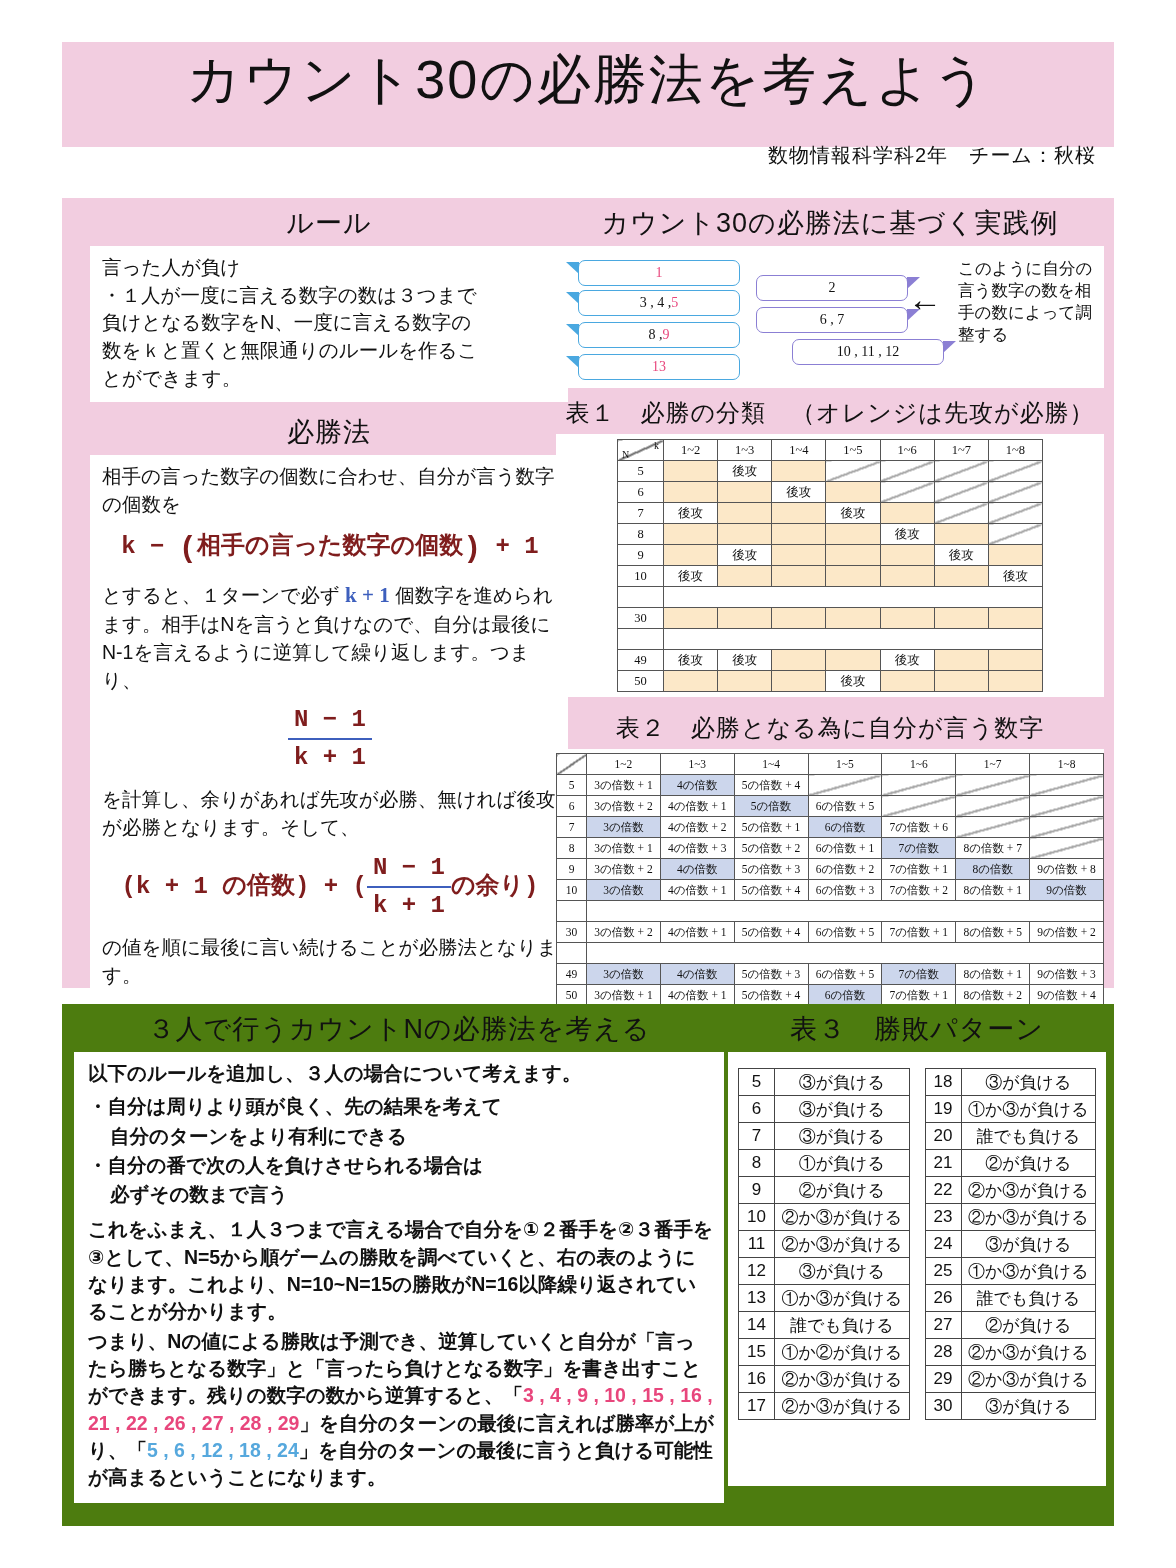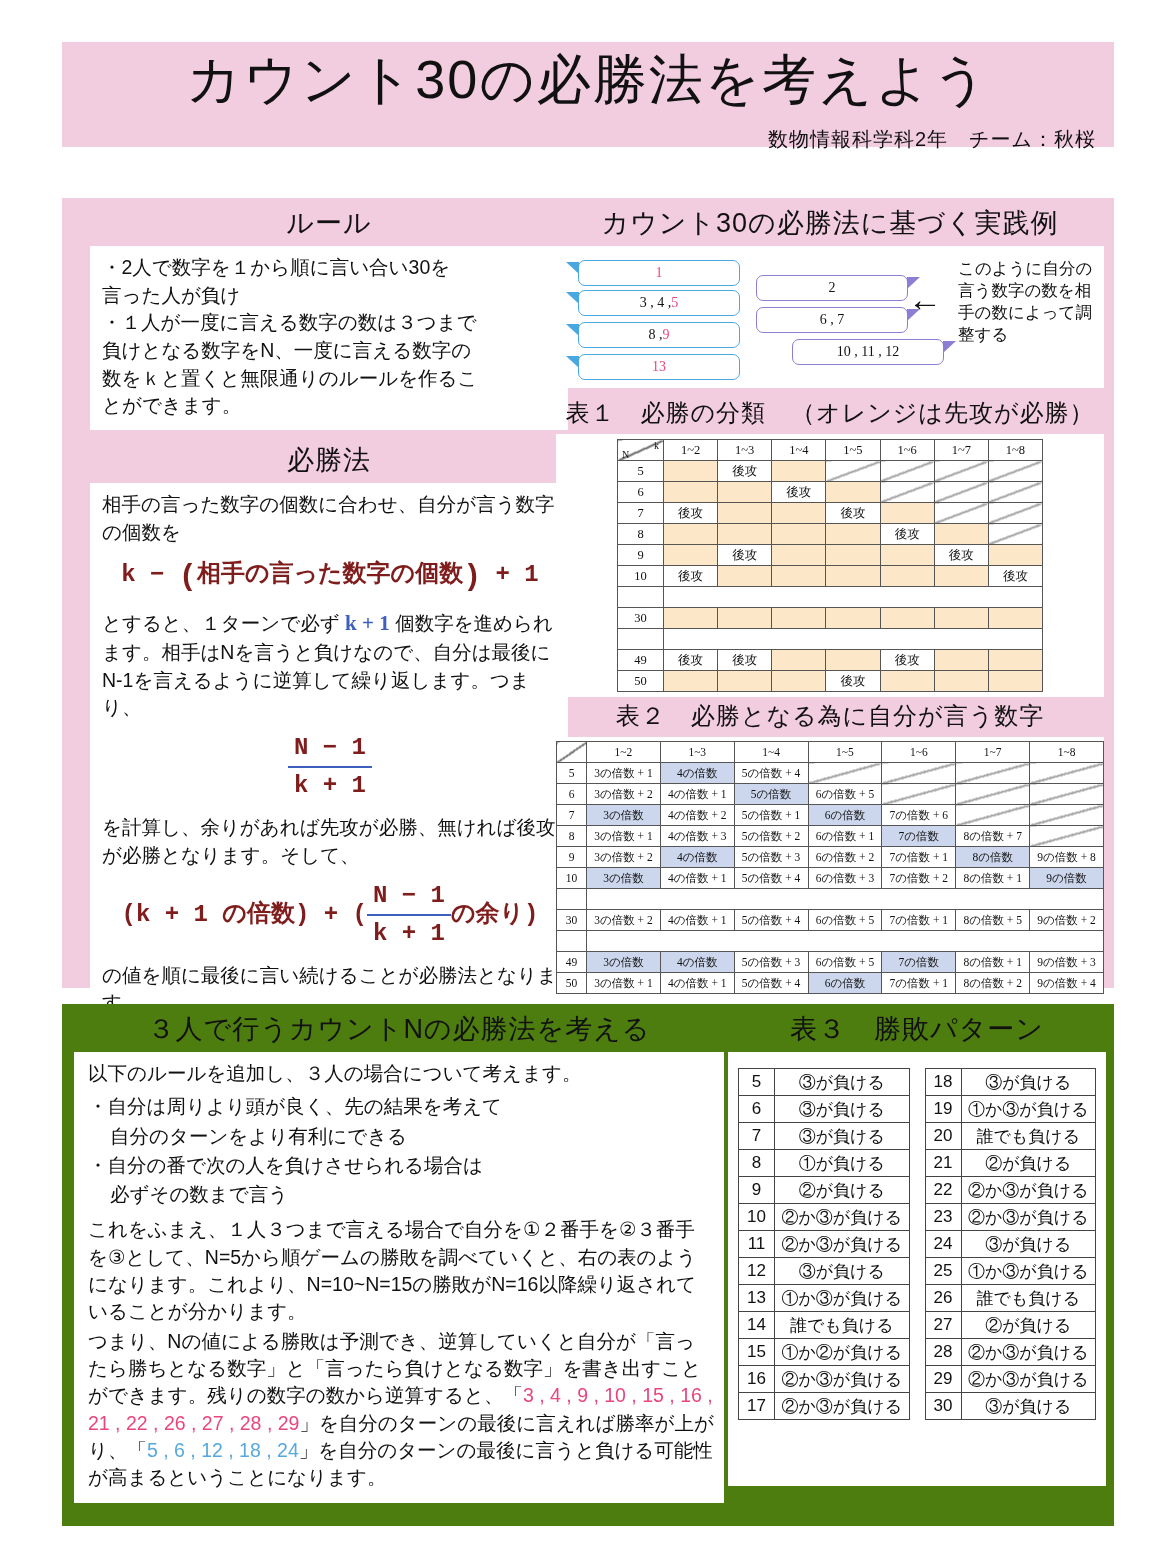--- a/index.html
+++ b/index.html
@@ -24,21 +24,21 @@
     letter-spacing: 2px;
     color: #111;
     line-height: 1.15;
     font-weight: 500;
   }
   .title-sub {
     text-align: right;
     font-size: 20px;
     color: #111;
     padding-right: 18px;
-    margin-top: 16px;
+    margin-top: 32px;
     letter-spacing: 1px;
   }
 
   
   .panel-upper {
     position: absolute; left: 62px; top: 198px;
     width: 1052px; height: 790px;
     background: #f2cde0;
   }
   .panel-lower {
@@ -151,21 +151,21 @@
     background-image: linear-gradient(to bottom right,
       transparent 0%, transparent 47%, #777 47%, #777 53%, transparent 53%, transparent 100%);
   }
 
   
   .low-left { position:absolute; left:12px; top:4px; width:650px; }
   .low-text {
     width:650px; padding: 8px 10px 10px 14px;
     font-size: 19.5px; line-height: 1.40; color:#111;
   }
-  .low-text p { margin-bottom: 2px; }
+  .low-text p { margin-bottom: 2px; font-weight: bold; }
   .indent2 { padding-left: 22px; }
   .pinktxt { color:#e8467c; }
   .bluetxt { color:#56a8dd; }
 
   
   .low-right { position:absolute; left: 666px; top:4px; width: 378px; }
   .t3wrap { width:378px; height: 434px; padding: 16px 10px 0 10px; }
   .t3 { width: 100%; font-size: 17px; }
   .t3 td {
     border: 1px solid #444; height: 27px; text-align:center;
@@ -181,21 +181,20 @@
   <div class="title-main">カウント30の必勝法を考えよう</div>
   <div class="title-sub">数物情報科学科2年　チーム：秋桜</div>
 </div>
 
 <div class="panel-upper">
 
   <div class="col-left">
 
     <div class="sec-head">ルール</div>
     <div class="white-box rule-box">
-      <div>・2人で数字を１から順に言い合い30を</div>
       <div>言った人が負け</div>
       <div>・１人が一度に言える数字の数は３つまで</div>
       <div>負けとなる数字をN、一度に言える数字の</div>
       <div>数をｋと置くと無限通りのルールを作るこ</div>
       <div>とができます。</div>
     </div>
 
     <div class="sec-head" style="padding-top:12px;">必勝法</div>
     <div class="white-box hissho-box">
       <div>相手の言った数字の個数に合わせ、自分が言う数字の個数を</div>
@@ -386,21 +385,21 @@
               <td class="orange"></td>
               <td class="">後攻</td>
               <td class="orange"></td>
               <td class="orange"></td>
               <td class="orange"></td>
             </tr>
           </tbody>
       </table>
     </div>
 
-    <div class="sec-head" style="font-size:24px; padding-top:3px;">表２　必勝となる為に自分が言う数字</div>
+    <div class="sec-head" style="font-size:24px; padding-top:15px;">表２　必勝となる為に自分が言う数字</div>
     <div class="white-box" style="padding:4px 0 4px 0;">
       <table class="t2">
         <tbody id="t2-body">
             <tr>
               <td class="nhead corner"></td>
               <td>1~2</td>
               <td>1~3</td>
               <td>1~4</td>
               <td>1~5</td>
               <td>1~6</td>

